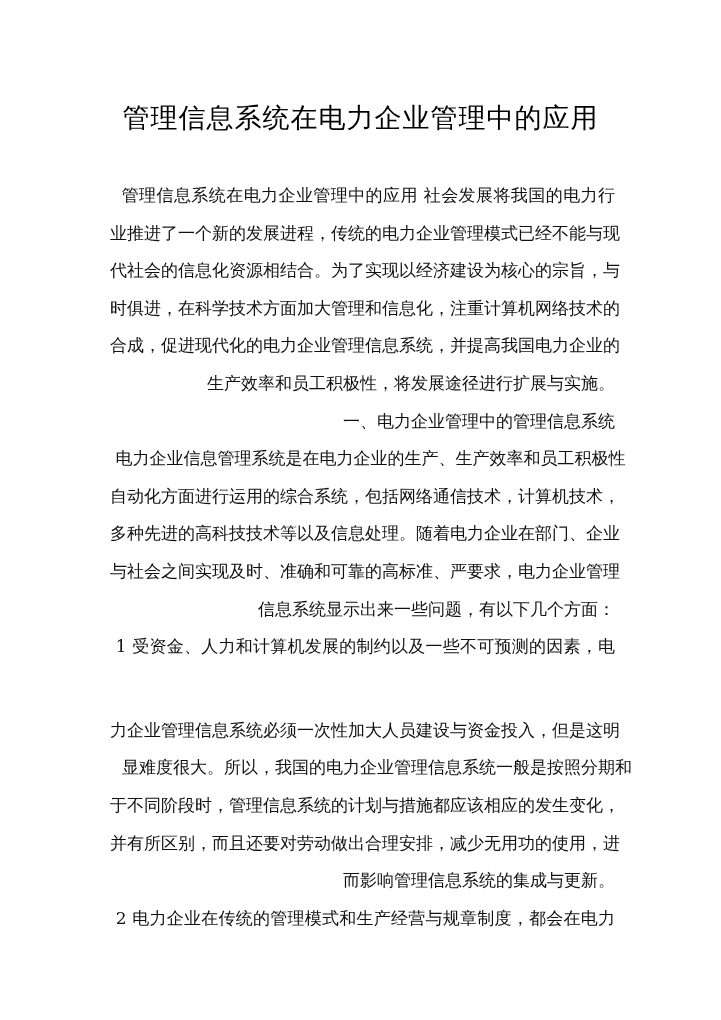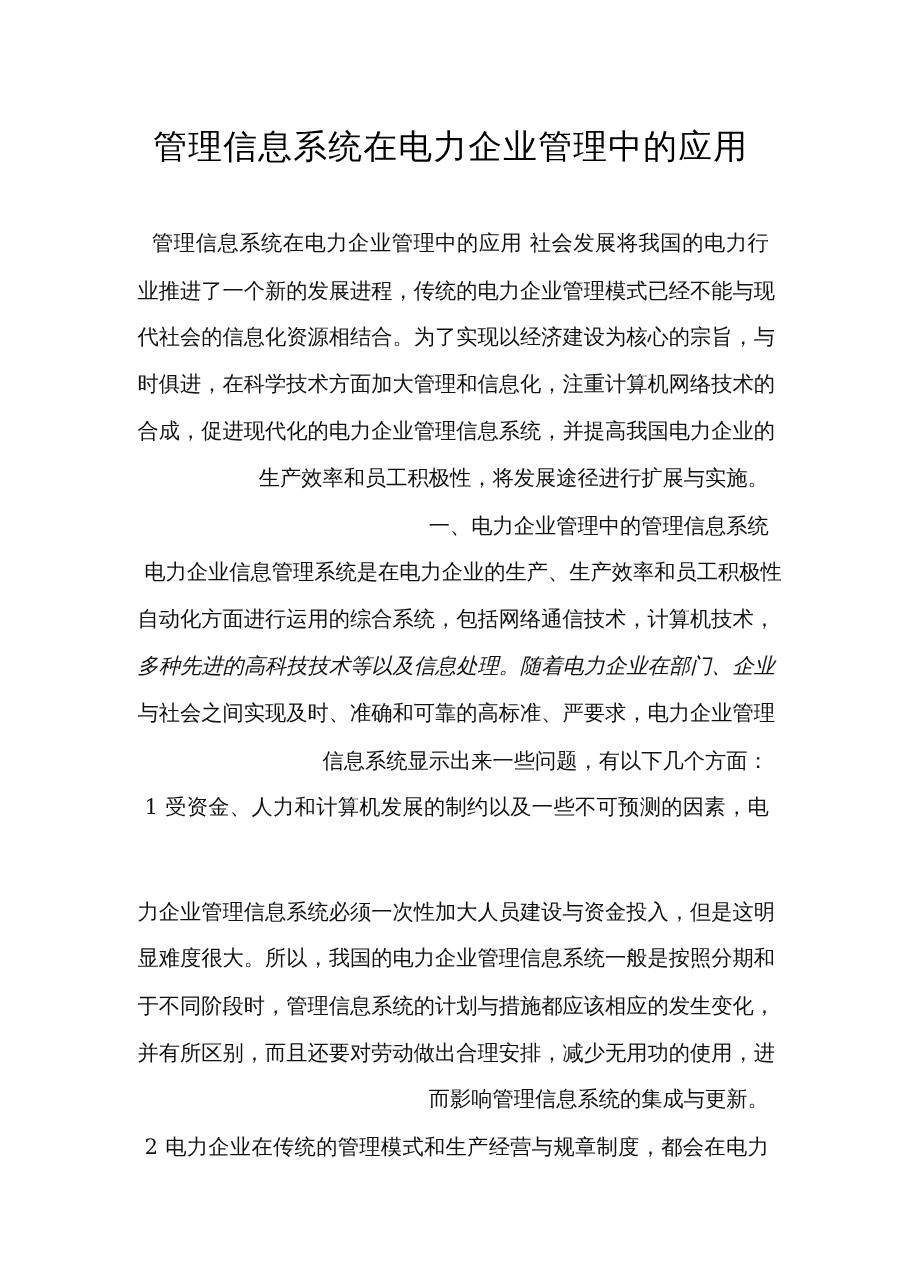--- a/index.html
+++ b/index.html
@@ -21,24 +21,24 @@
   <div class="body" id="body">
       <span class="line justify" style="white-space: pre;">  管理信息系统在电力企业管理中的应用 社会发展将我国的电力行</span>
       <span class="line justify" style="white-space: pre;">业推进了一个新的发展进程，传统的电力企业管理模式已经不能与现</span>
       <span class="line justify" style="white-space: pre;">代社会的信息化资源相结合。为了实现以经济建设为核心的宗旨，与</span>
       <span class="line justify" style="white-space: pre;">时俱进，在科学技术方面加大管理和信息化，注重计算机网络技术的</span>
       <span class="line justify" style="white-space: pre;">合成，促进现代化的电力企业管理信息系统，并提高我国电力企业的</span>
       <span class="line" style="white-space: pre;">生产效率和员工积极性，将发展途径进行扩展与实施。</span>
       <span class="line" style="white-space: pre; margin-left: 28px;"> 一、电力企业管理中的管理信息系统</span>
       <span class="line justify" style="white-space: pre;"> 电力企业信息管理系统是在电力企业的生产、生产效率和员工积极性</span>
       <span class="line justify" style="white-space: pre;">自动化方面进行运用的综合系统，包括网络通信技术，计算机技术，</span>
-      <span class="line justify" style="white-space: pre; font-style: italic;">多种先进的高科技技术等以及信息处理。随着电力企业在部门、企业</span>
+      <span class="line justify" style="white-space: pre;">多种先进的高科技技术等以及信息处理。随着电力企业在部门、企业</span>
       <span class="line justify" style="white-space: pre;">与社会之间实现及时、准确和可靠的高标准、严要求，电力企业管理</span>
       <span class="line" style="white-space: pre;">信息系统显示出来一些问题，有以下几个方面：</span>
       <span class="line justify" style="white-space: pre;"> 1 受资金、人力和计算机发展的制约以及一些不可预测的因素，电</span>
       <span class="line justify" style="white-space: pre; margin-top: 46px;">力企业管理信息系统必须一次性加大人员建设与资金投入，但是这明</span>
-      <span class="line justify" style="white-space: pre;">显难度很大。所以，我国的电力企业管理信息系统一般是按照分期和</span>
+      <span class="line justify" style="white-space: pre; margin-left: 12px;">显难度很大。所以，我国的电力企业管理信息系统一般是按照分期和</span>
       <span class="line justify" style="white-space: pre;">于不同阶段时，管理信息系统的计划与措施都应该相应的发生变化，</span>
       <span class="line justify" style="white-space: pre;">并有所区别，而且还要对劳动做出合理安排，减少无用功的使用，进</span>
       <span class="line" style="white-space: pre;">而影响管理信息系统的集成与更新。</span>
       <span class="line justify" style="white-space: pre;"> 2 电力企业在传统的管理模式和生产经营与规章制度，都会在电力</span>
     </div>
 </div>
 
 </body></html>

